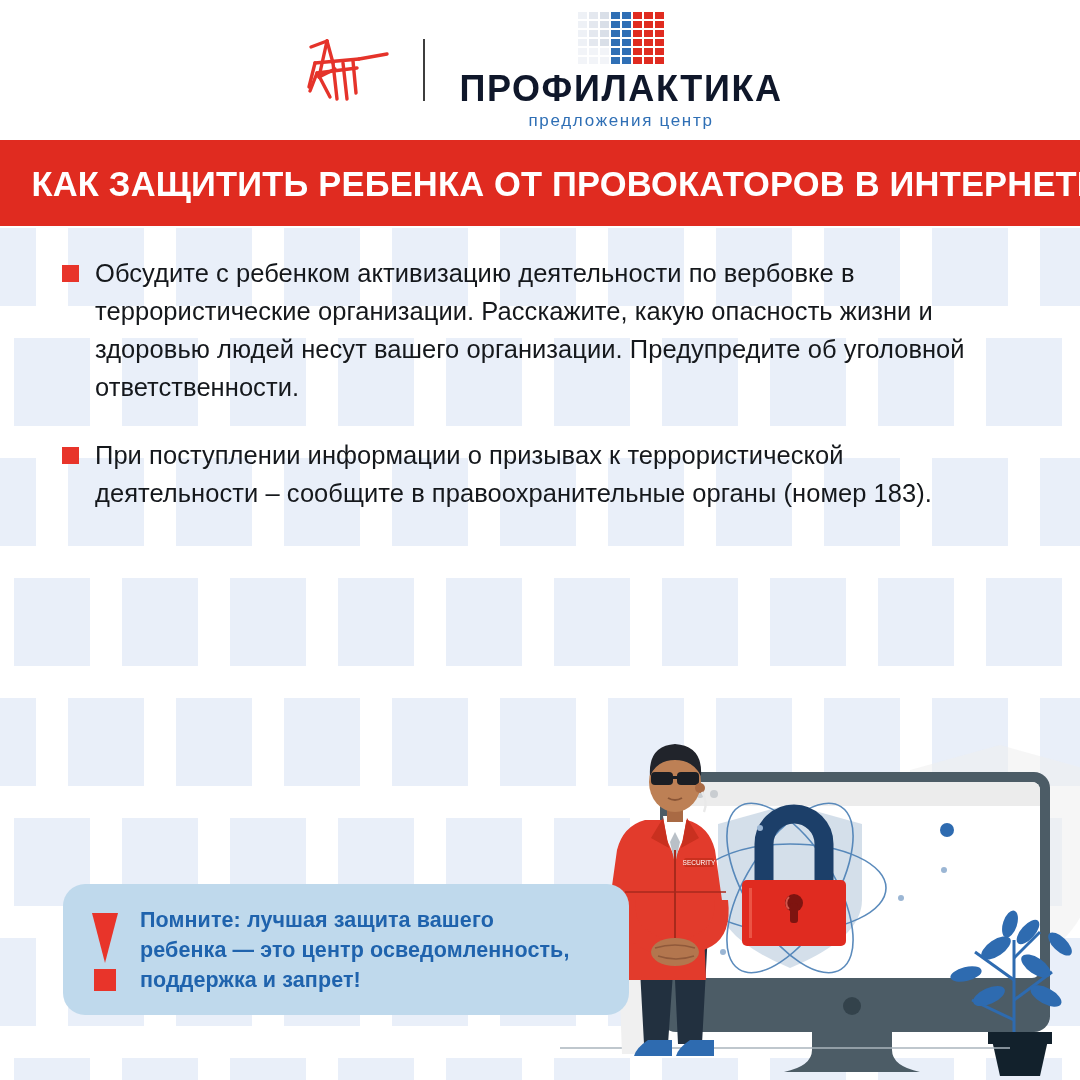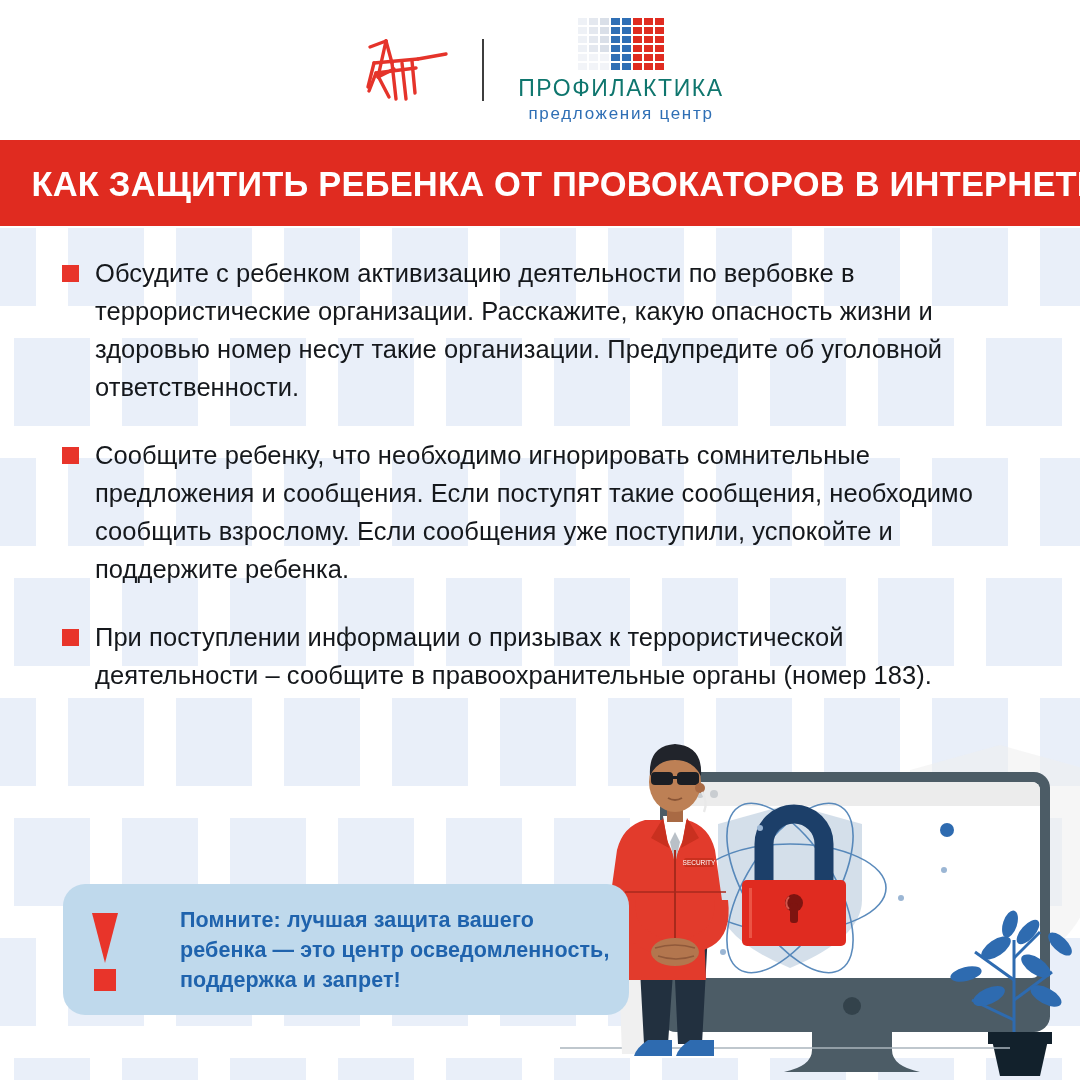--- a/index.html
+++ b/index.html
@@ -18,21 +18,21 @@
 
   
   .header{position:absolute;left:0;top:0;width:1080px;height:140px;background:#fff;z-index:5;}
   .logo-row{position:absolute;left:0;top:0;width:1080px;height:140px;display:flex;align-items:center;justify-content:center;gap:0;}
   .chair-logo{width:96px;height:74px;display:block;}
   .divider{width:2px;height:62px;background:#3d3d3d;margin:0 34px 0 30px;}
   .brand{display:flex;flex-direction:column;align-items:center;justify-content:center;}
   .brand-grid{display:grid;grid-template-columns:repeat(8,9px);grid-template-rows:repeat(6,7px);gap:2px;margin-bottom:7px;}
   .brand-grid i{display:block;width:9px;height:7px;}
   .brand-name{
-    font-size:23px;font-weight:normal;color:#0f766e;letter-spacing:1.6px;line-height:1;
+    font-size:36px;font-weight:bold;color:#0f172a;letter-spacing:1.6px;line-height:1;
     font-family:"Liberation Sans","DejaVu Sans",sans-serif;
   }
   .brand-sub{
     font-size:17px;color:#2f6fb5;letter-spacing:1.7px;margin-top:5px;line-height:1;
   }
 
   
   .title-band{
     position:absolute;left:0;top:140px;width:1080px;height:86px;background:#e02b20;z-index:6;
     display:flex;align-items:center;
@@ -66,21 +66,21 @@
   .callout .excl{position:relative;width:30px;height:74px;margin-left:27px;margin-right:20px;flex:0 0 auto;}
   .callout .excl .bar{
     position:absolute;left:2px;top:0;width:0;height:0;
     border-left:13px solid transparent;border-right:13px solid transparent;
     border-top:50px solid #e8342a;
   }
   .callout .excl .dot{position:absolute;left:4px;top:56px;width:22px;height:22px;background:#e8342a;}
   .callout .ctext{
     font-size:21.5px;font-weight:bold;color:#1f63ad;line-height:30px;letter-spacing:0.1px;
   }
-  .callout .ctext span{display:block;margin-left:40px;}
+  .callout .ctext span{display:block;}
 </style>
 </head>
 <body>
 
 <div class="page">
 
   <div class="bg-grid" id="bgGrid">
       <div class="cell" style="left: -40px; top: -10px; width: 76px; height: 88px;"></div>
       <div class="cell" style="left: 68px; top: -10px; width: 76px; height: 88px;"></div>
       <div class="cell" style="left: 176px; top: -10px; width: 76px; height: 88px;"></div>
@@ -373,25 +373,21 @@
         <path d="M702 92 q6 10 2 20" fill="none" stroke="#e9e9e9" stroke-width="2.4"></path>
 
         <path d="M668 98 q7 4 14 0" fill="none" stroke="#8a5536" stroke-width="2"></path>
       </g>
     </svg>
   </div>
 
   <div class="content" id="bulletList">
       <div class="bullet b1">
         <div class="sq"></div>
-        <p>Обсудите с ребенком активизацию деятельности по вербовке в террористические организации. Расскажите, какую опасность жизни и здоровью номер несут такие организации. Предупредите об уголовной ответственности.</p>
-      </div>
-      <div class="bullet">
-        <div class="sq"></div>
-        <p>Сообщите ребенку, что необходимо игнорировать сомнительные предложения и сообщения. Если поступят такие сообщения, необходимо сообщить взрослому. Если сообщения уже поступили, успокойте и поддержите ребенка.</p>
+        <p>Обсудите с ребенком активизацию деятельности по вербовке в террористические организации. Расскажите, какую опасность жизни и здоровью людей несут вашего организации. Предупредите об уголовной ответственности.</p>
       </div>
       <div class="bullet">
         <div class="sq"></div>
         <p>При поступлении информации о призывах к террористической деятельности – сообщите в правоохранительные органы (номер 183).</p>
       </div>
     </div>
 
   <div class="callout">
     <div class="excl">
       <span class="bar"></span>

